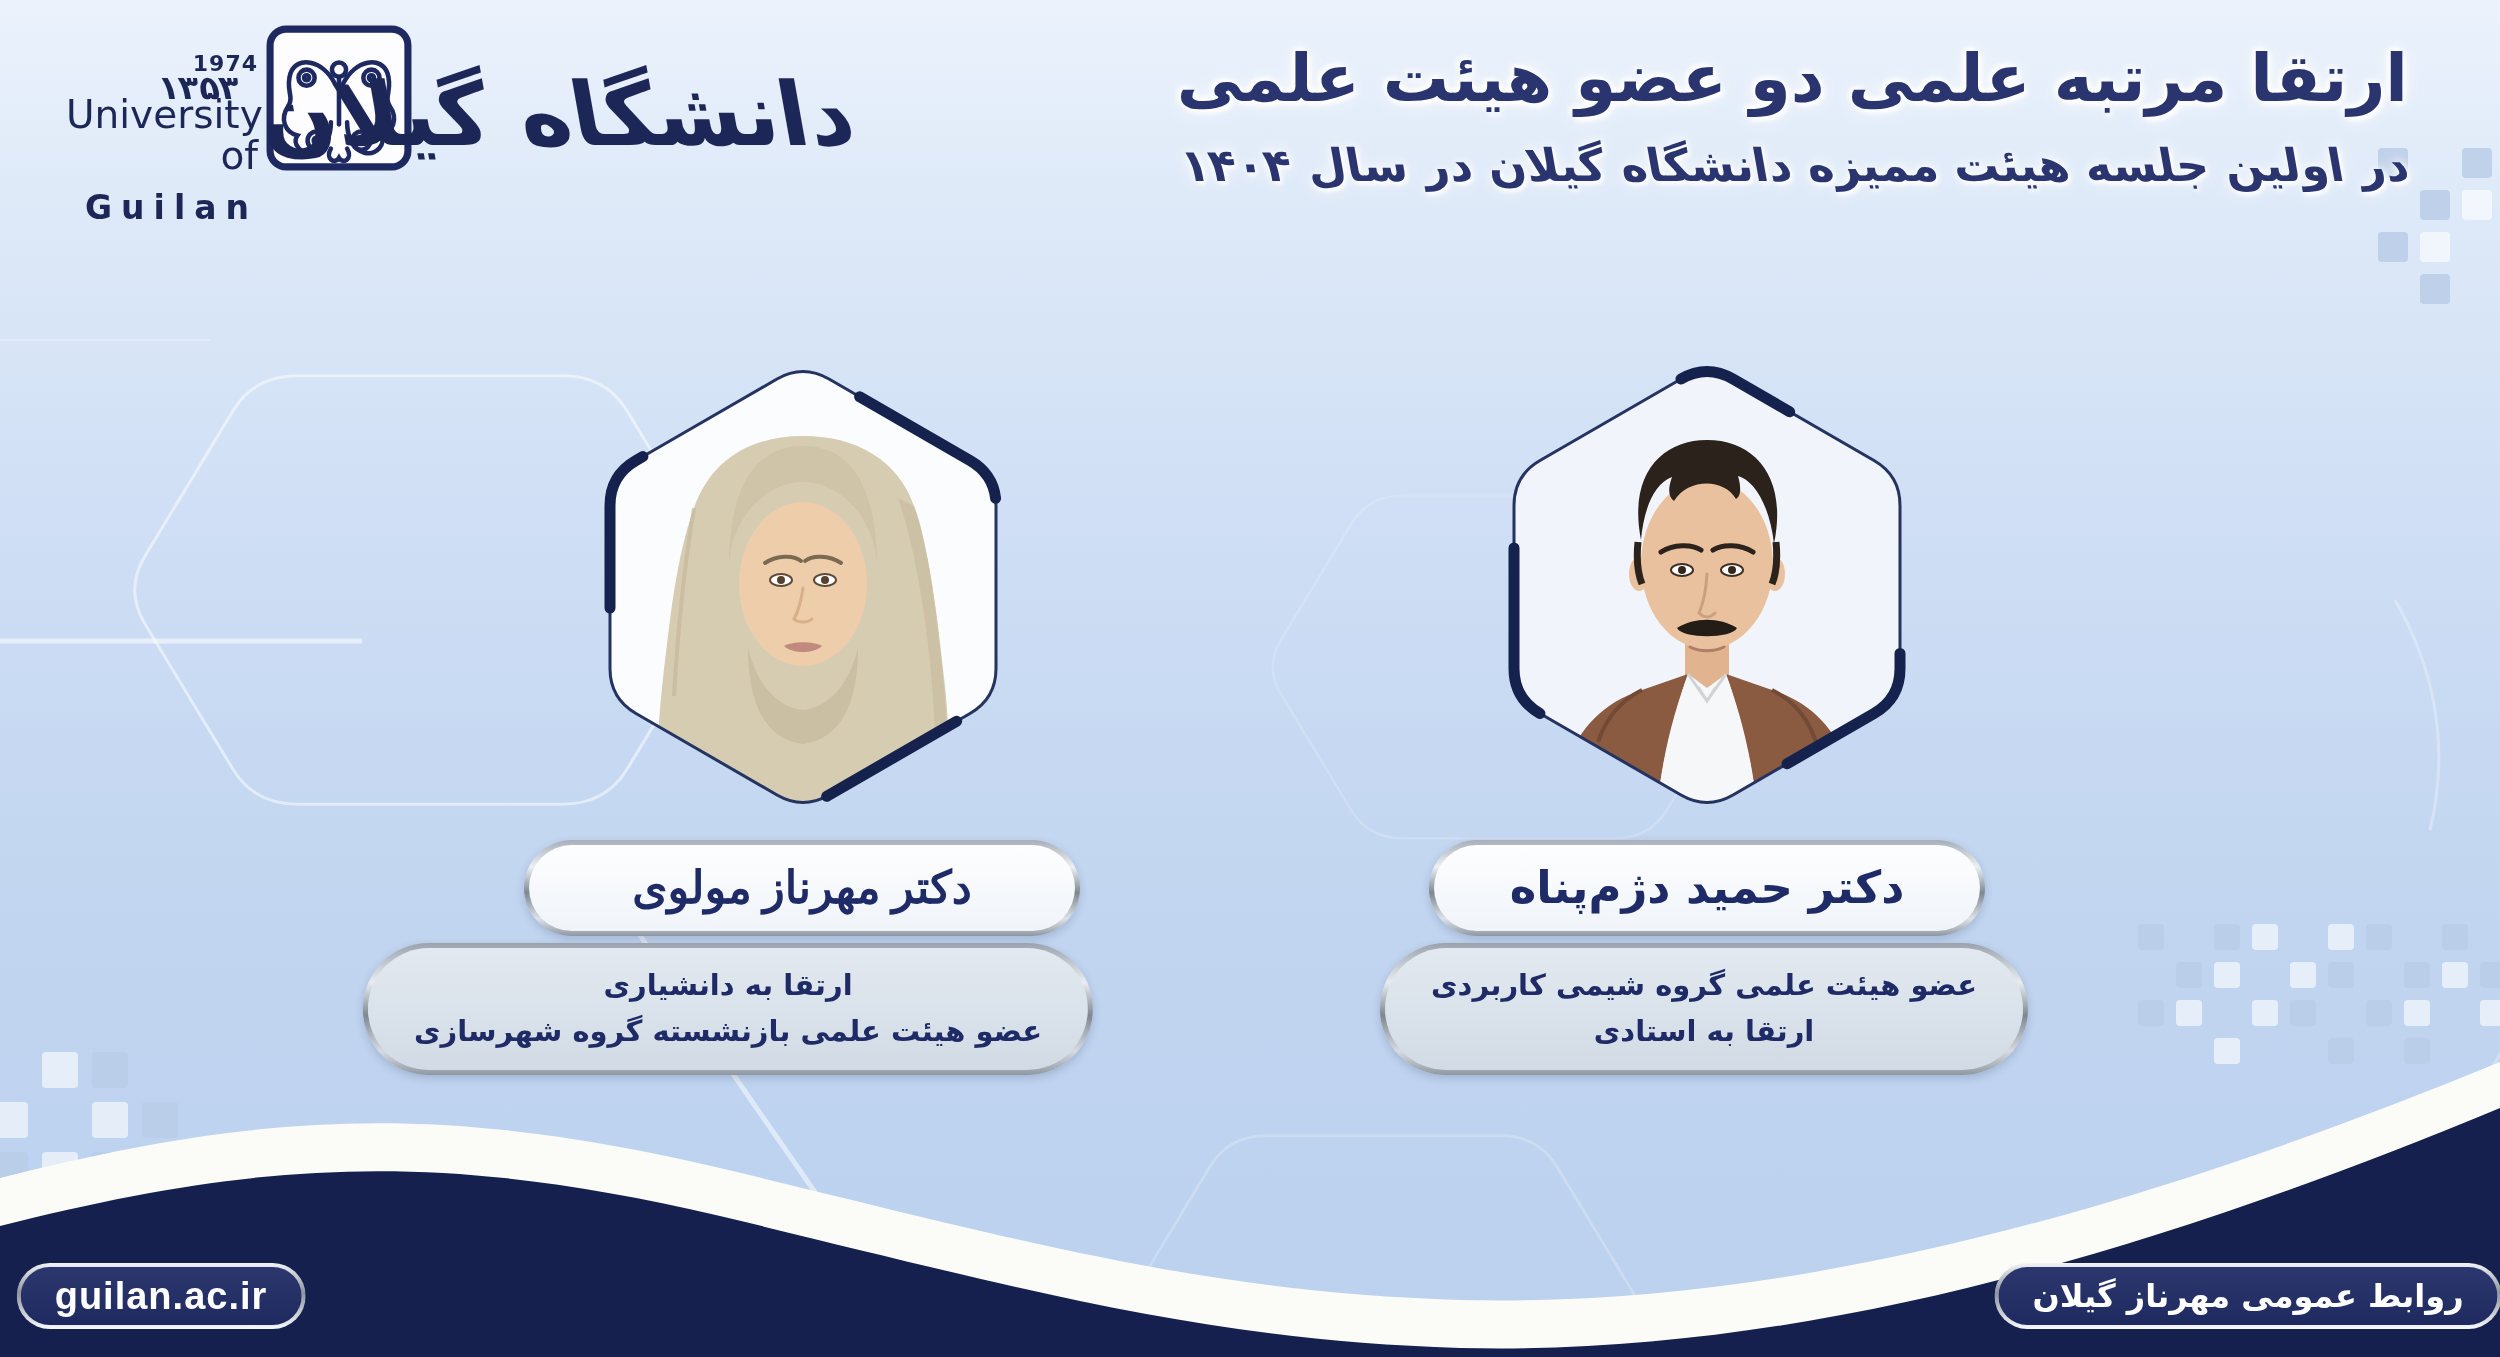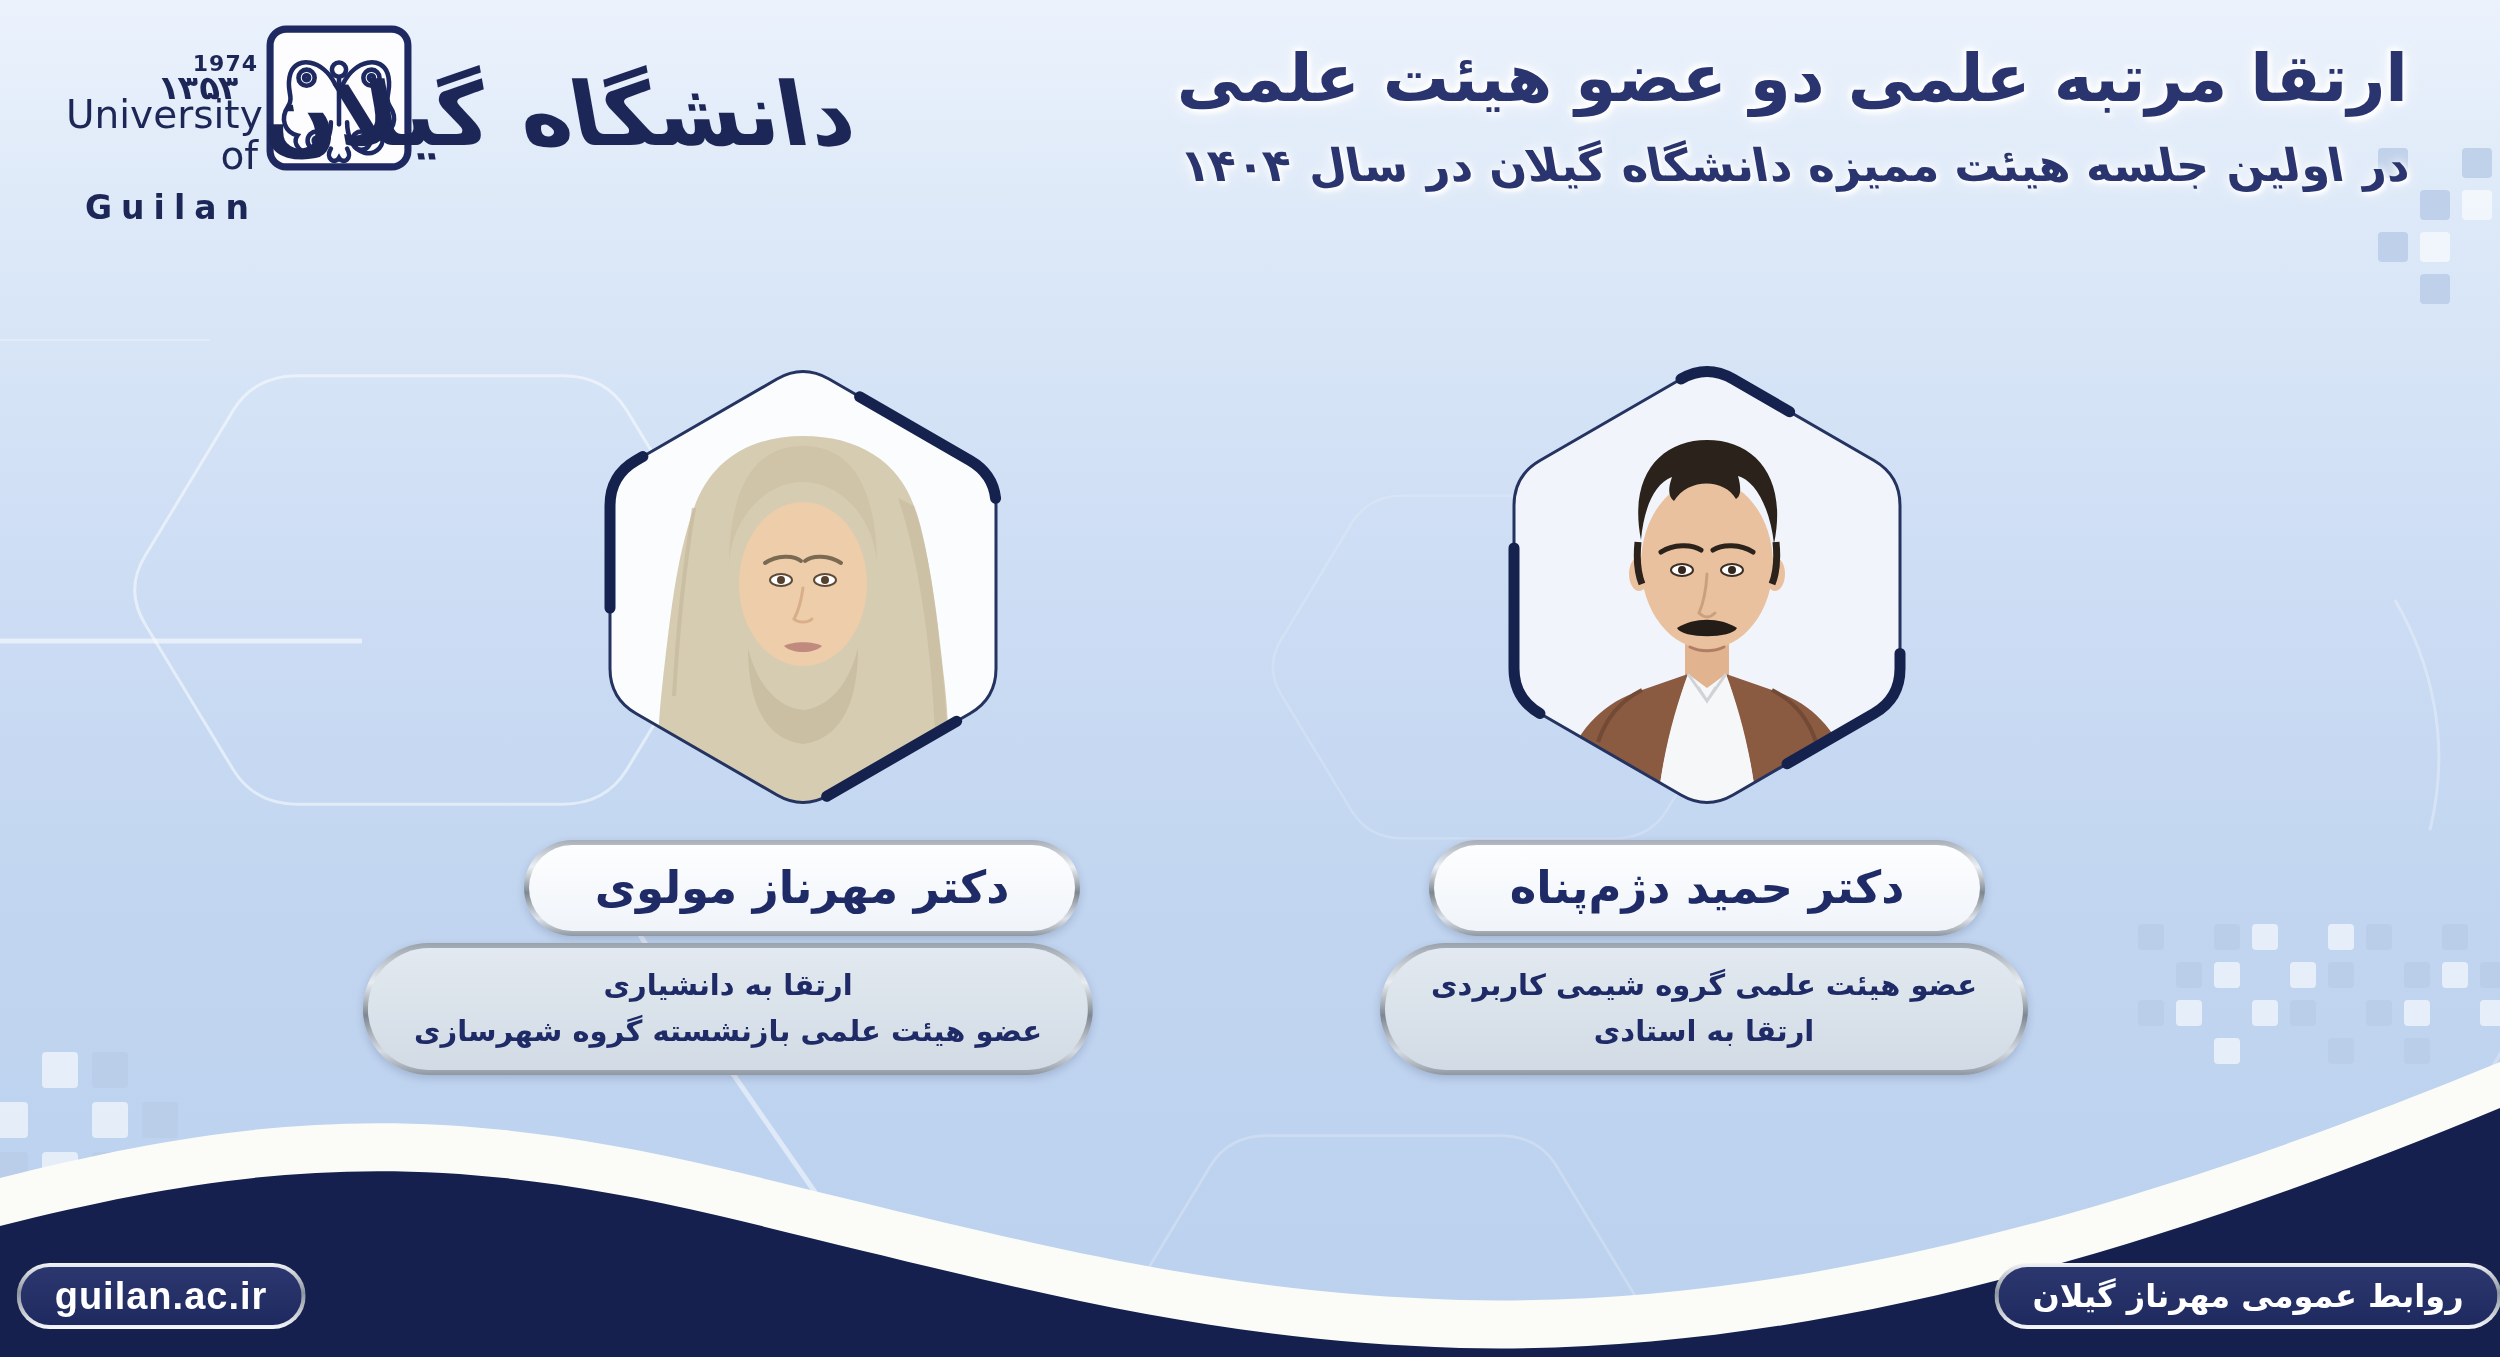--- a/index.html
+++ b/index.html
@@ -186,21 +186,21 @@
         <ellipse cx="183" cy="224" rx="11" ry="6" fill="#ffffff" stroke="#5d4b37" stroke-width="2"></ellipse>
         <ellipse cx="227" cy="224" rx="11" ry="6" fill="#ffffff" stroke="#5d4b37" stroke-width="2"></ellipse>
         <circle cx="183" cy="224" r="4" fill="#55402e"></circle>
         <circle cx="227" cy="224" r="4" fill="#55402e"></circle>
         <path d="M205,232 C203,246 200,256 196,263 C200,267 210,267 214,263" stroke="#d9af8a" stroke-width="3" fill="none" stroke-linecap="round"></path>
         <path d="M186,290 C195,285 215,285 224,290 C215,298 195,298 186,290 Z" fill="#c18a7f"></path>
       </g>
       <path d="M179,23 Q205,8 231,23 L372,104.5 Q398,119.5 398,149.5 L398,312.5 Q398,342.5 372,357.5 L231,439 Q205,454 179,439 L38,357.5 Q12,342.5 12,312.5 L12,149.5 Q12,119.5 38,104.5 Z" fill="none" stroke="#24335f" stroke-width="3"></path>
       <path d="M179,23 Q205,8 231,23 L372,104.5 Q398,119.5 398,149.5 L398,312.5 Q398,342.5 372,357.5 L231,439 Q205,454 179,439 L38,357.5 Q12,342.5 12,312.5 L12,149.5 Q12,119.5 38,104.5 Z" fill="none" stroke="#15224e" stroke-width="11" stroke-linecap="round" stroke-dasharray="175 240 150 330 165 255" stroke-dashoffset="-90"></path>
     </svg>
-    <div class="pill name-pill" style="left:802px;">
+    <div class="pill name-pill" style="left:802px;font-family:Liberation Serif, serif;">
       <span>دکتر مهرناز مولوی</span>
     </div>
     <div class="pill desc-pill" style="left:728px;">
       <div>ارتقا به دانشیاری</div>
       <div>عضو هیئت علمی بازنشسته گروه شهرسازی</div>
     </div>
   </div>
 
   <div>
     <svg class="hexframe" style="left:1502px;top:356px;" viewBox="0 0 410 466">

